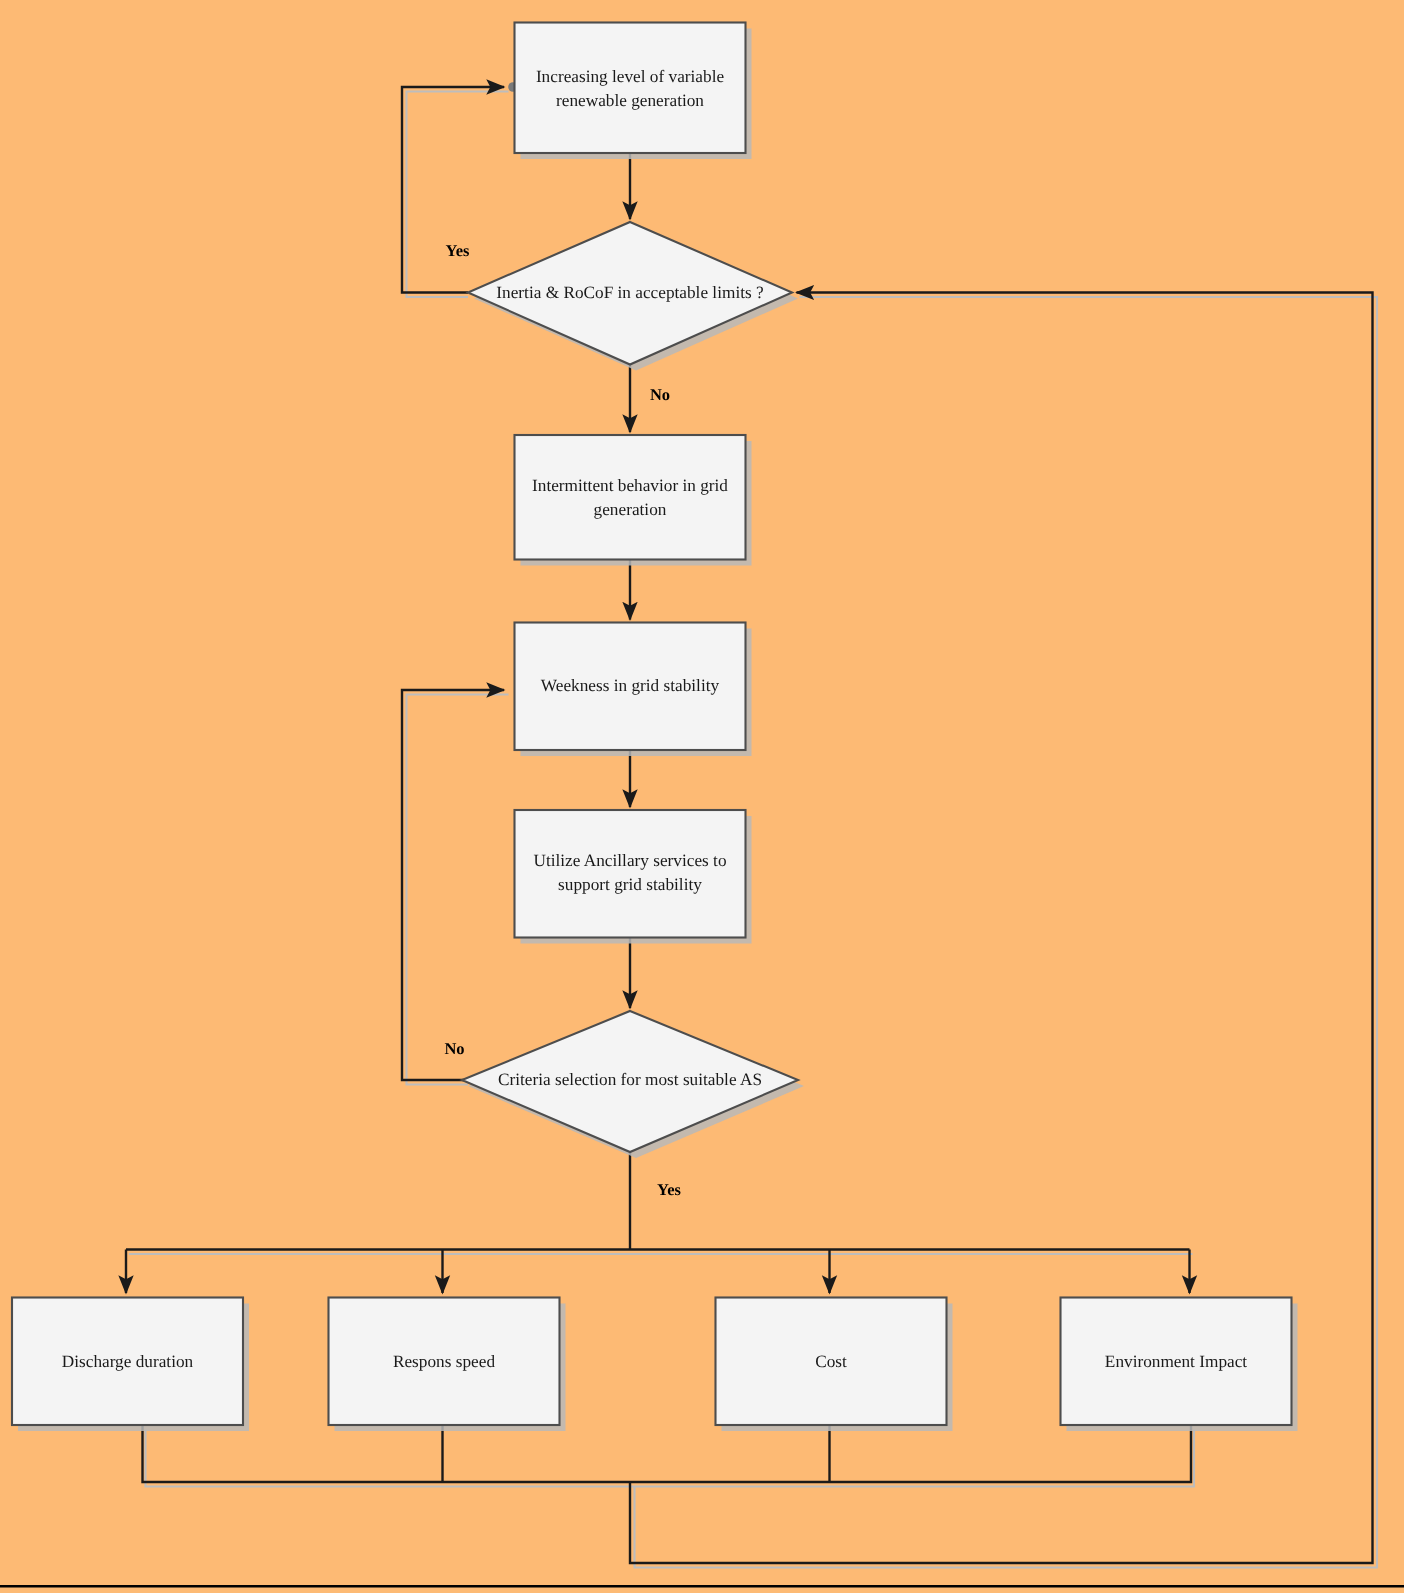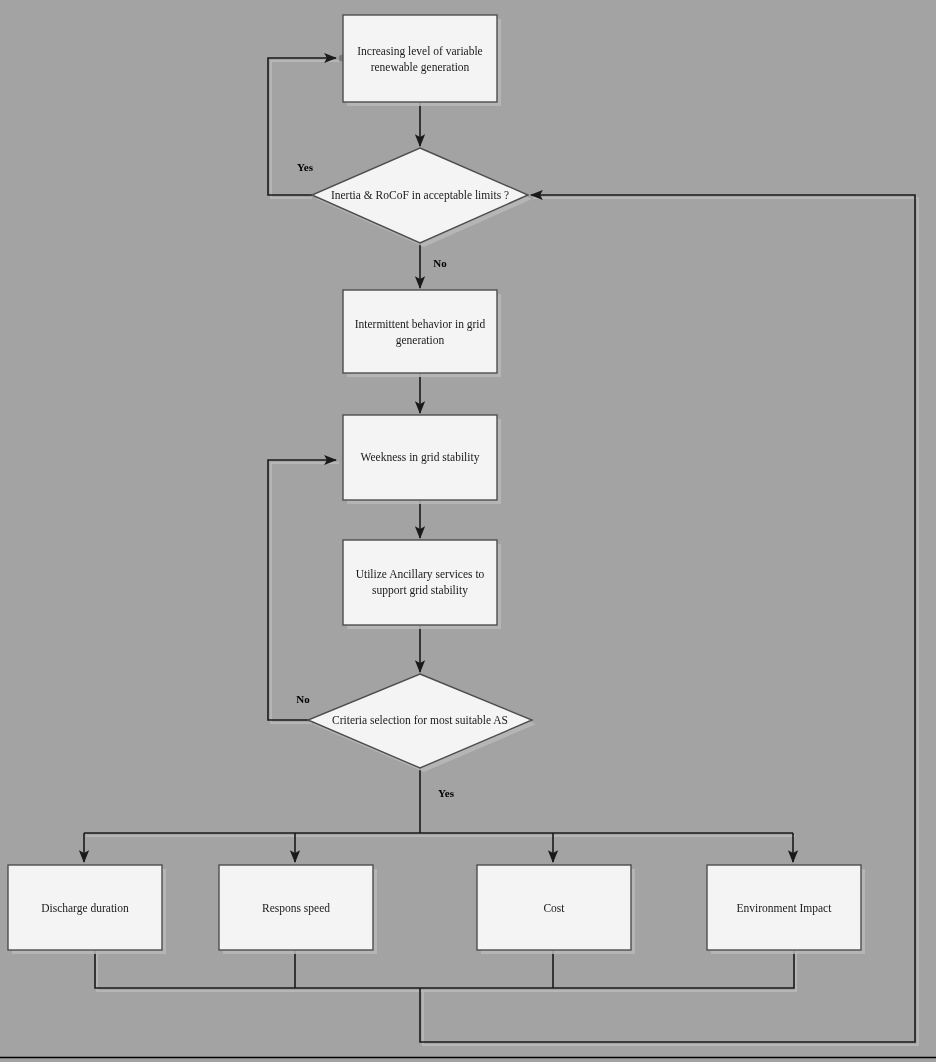--- a/index.html
+++ b/index.html
@@ -8,21 +8,21 @@
     padding: 0;
     background: #ffffff;
   }
   body {
     font-family: "Liberation Serif", serif;
   }
   #canvas {
     position: relative;
     width: 936px;
     height: 1062px;
-    background: #a3a3a3;
+    background: #fdba74;
     overflow: hidden;
   }
   svg#flow {
     position: absolute;
     left: 0;
     top: 0;
     width: 936px;
     height: 1062px;
   }
   .node-shape {

